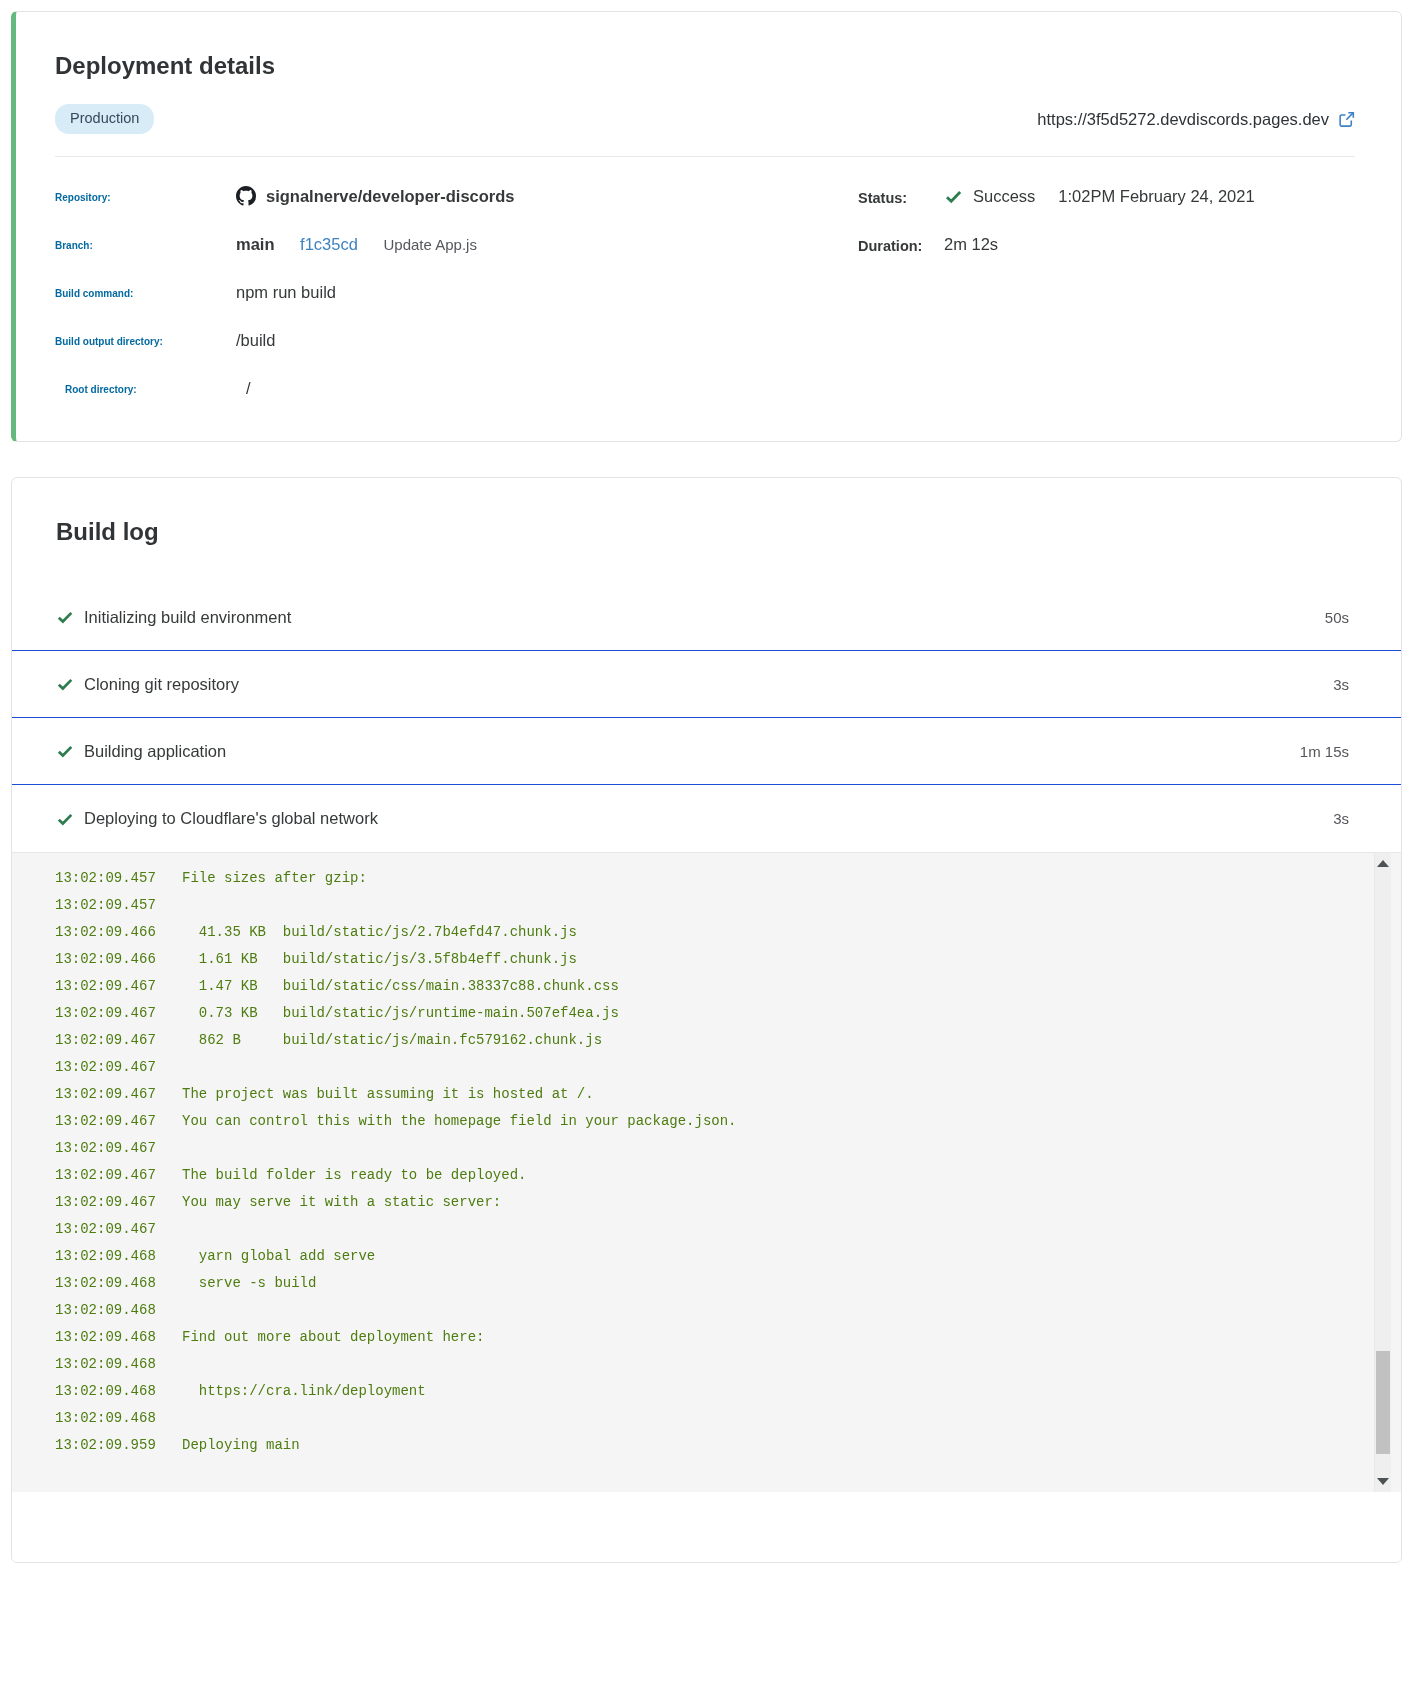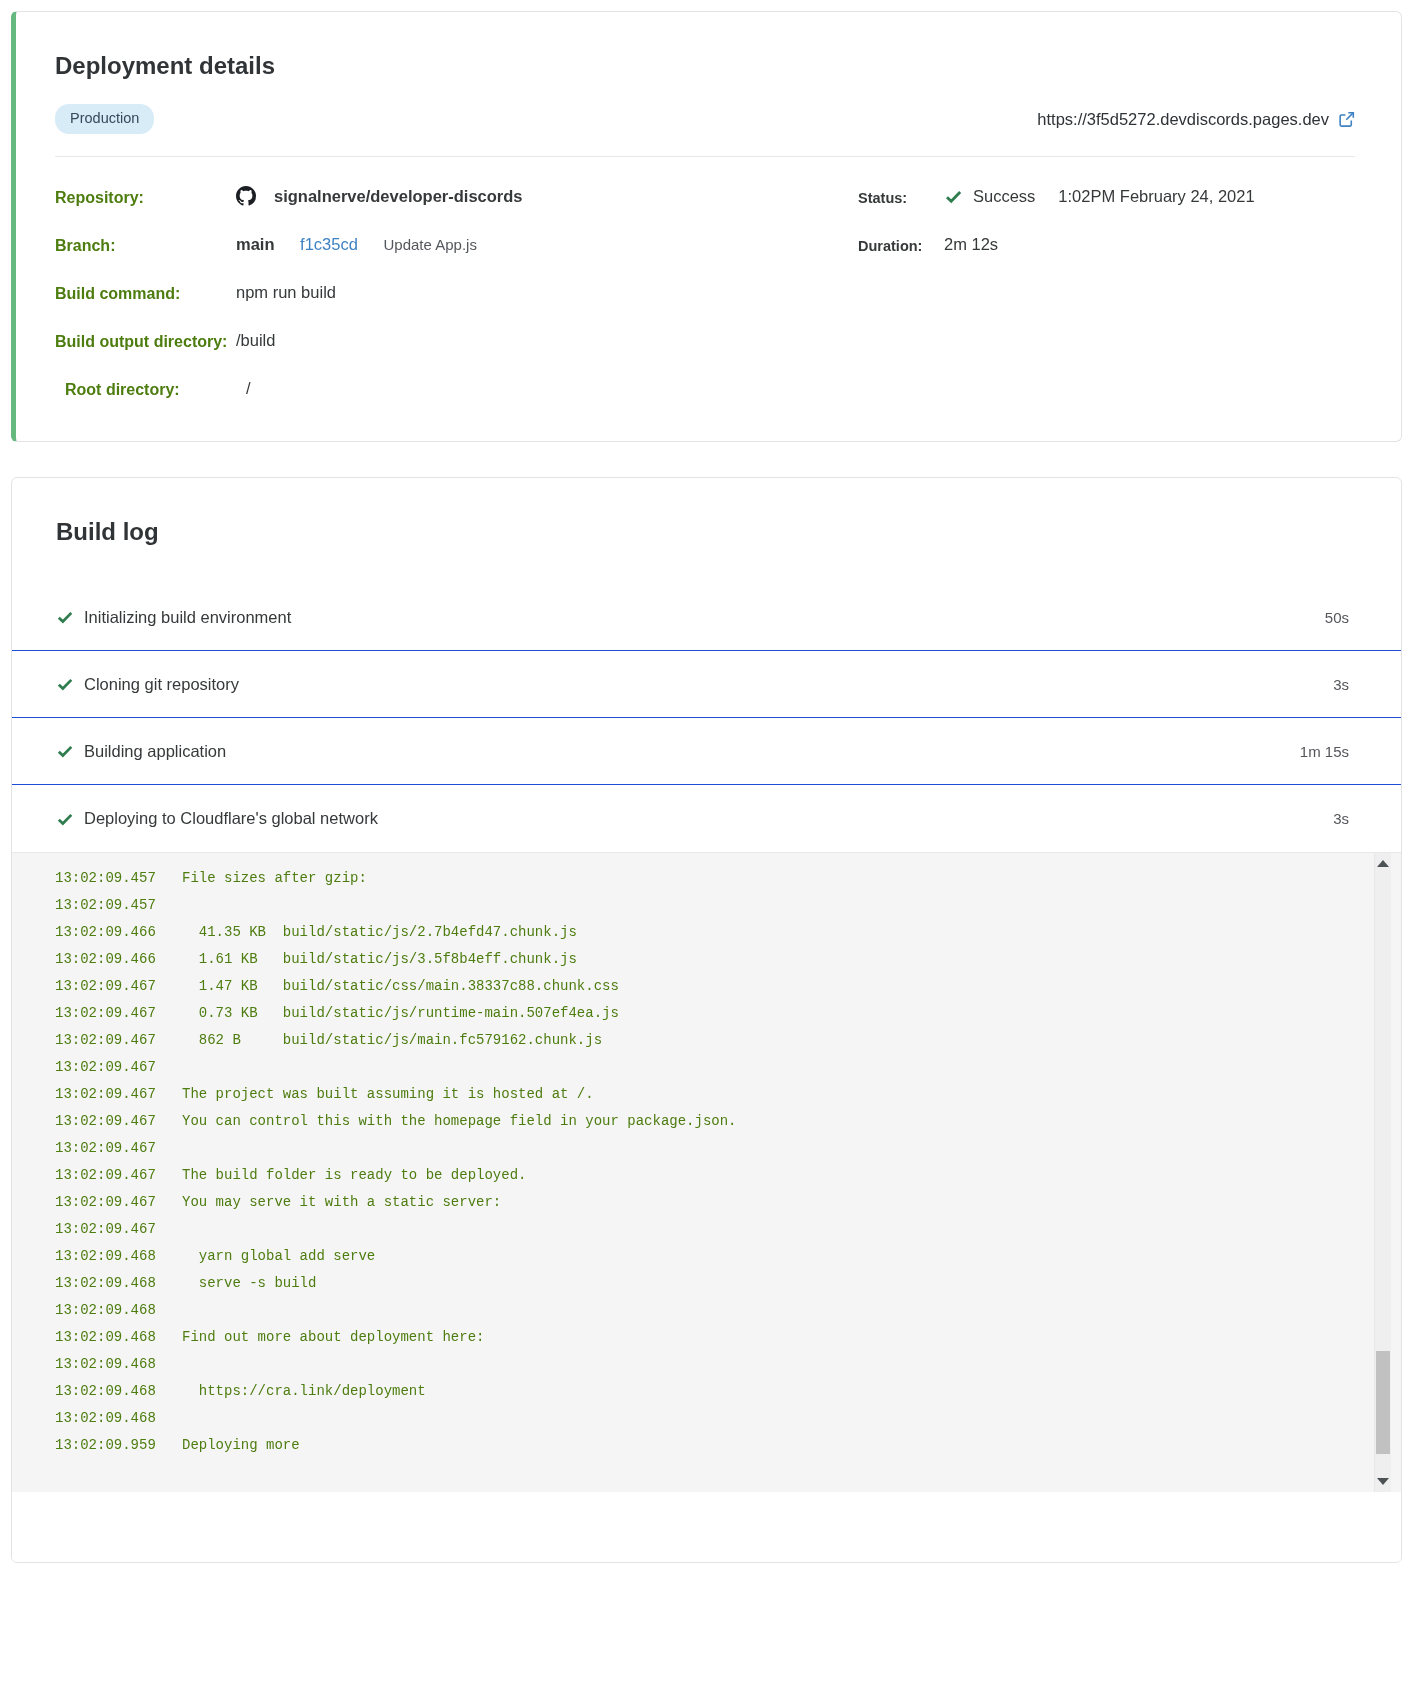--- a/index.html
+++ b/index.html
@@ -68,27 +68,27 @@
   .field-row {
     display: flex;
     align-items: flex-start;
     margin-bottom: 24px;
     line-height: 22px;
   }
   .field-row:last-child { margin-bottom: 0; margin-left: 10px; }
   .field-label {
     width: 181px;
     flex: 0 0 181px;
-    font-size: 16px;
+    font-size: 10px;
     font-weight: 700;
-    color: #4d7c0f;
+    color: #0369a1;
     padding-top: 2px;
   }
   .field-value { font-size: 16.5px; color: #36393a; }
-  .repo-value { display: flex; align-items: center; gap: 18px; font-weight: 600; }
+  .repo-value { display: flex; align-items: center; gap: 10px; font-weight: 600; }
   .branch-name { font-weight: 700; font-size: 16.5px; }
   .commit-link {
     color: var(--link-blue, #3e82c4);
     font-size: 16.5px;
     margin-left: 21px;
     text-decoration: none;
     cursor: pointer;
   }
   .commit-msg { color: #54575c; font-size: 15px; margin-left: 21px; }
 
@@ -332,21 +332,21 @@
         <div class="log-line"><span class="log-time">13:02:09.467</span><span class="log-text">The build folder is ready to be deployed.</span></div>
         <div class="log-line"><span class="log-time">13:02:09.467</span><span class="log-text">You may serve it with a static server:</span></div>
         <div class="log-line"><span class="log-time">13:02:09.467</span><span class="log-text"></span></div>
         <div class="log-line"><span class="log-time">13:02:09.468</span><span class="log-text">  yarn global add serve</span></div>
         <div class="log-line"><span class="log-time">13:02:09.468</span><span class="log-text">  serve -s build</span></div>
         <div class="log-line"><span class="log-time">13:02:09.468</span><span class="log-text"></span></div>
         <div class="log-line"><span class="log-time">13:02:09.468</span><span class="log-text">Find out more about deployment here:</span></div>
         <div class="log-line"><span class="log-time">13:02:09.468</span><span class="log-text"></span></div>
         <div class="log-line"><span class="log-time">13:02:09.468</span><span class="log-text">  https://cra.link/deployment</span></div>
         <div class="log-line"><span class="log-time">13:02:09.468</span><span class="log-text"></span></div>
-        <div class="log-line"><span class="log-time">13:02:09.959</span><span class="log-text">Deploying more</span></div>
+        <div class="log-line"><span class="log-time">13:02:09.959</span><span class="log-text">Deploying main</span></div>
       </div>
     <div class="scrollbar">
       <div class="scroll-btn up">
           <div class="tri-up"></div>
         </div>
       <div class="scroll-thumb"></div>
       <div class="scroll-btn down">
           <div class="tri-down"></div>
         </div>
     </div>

